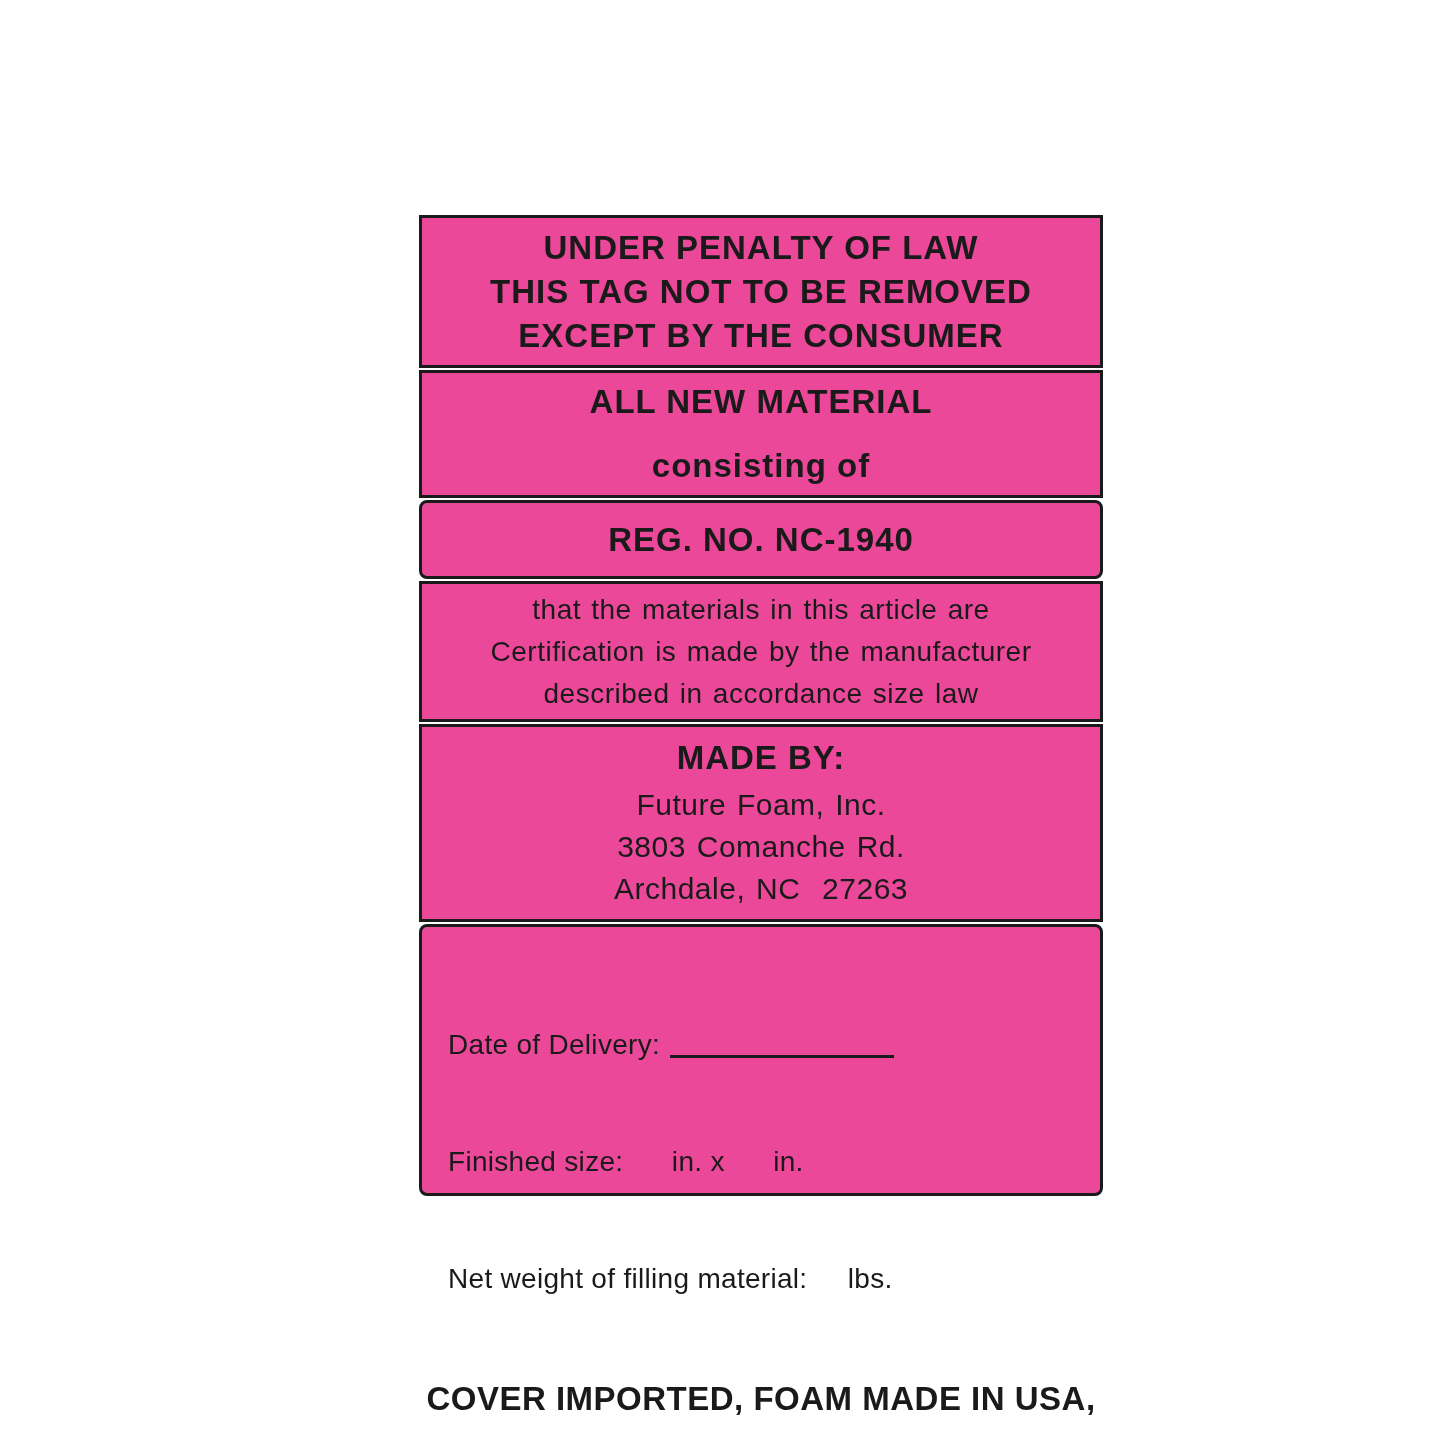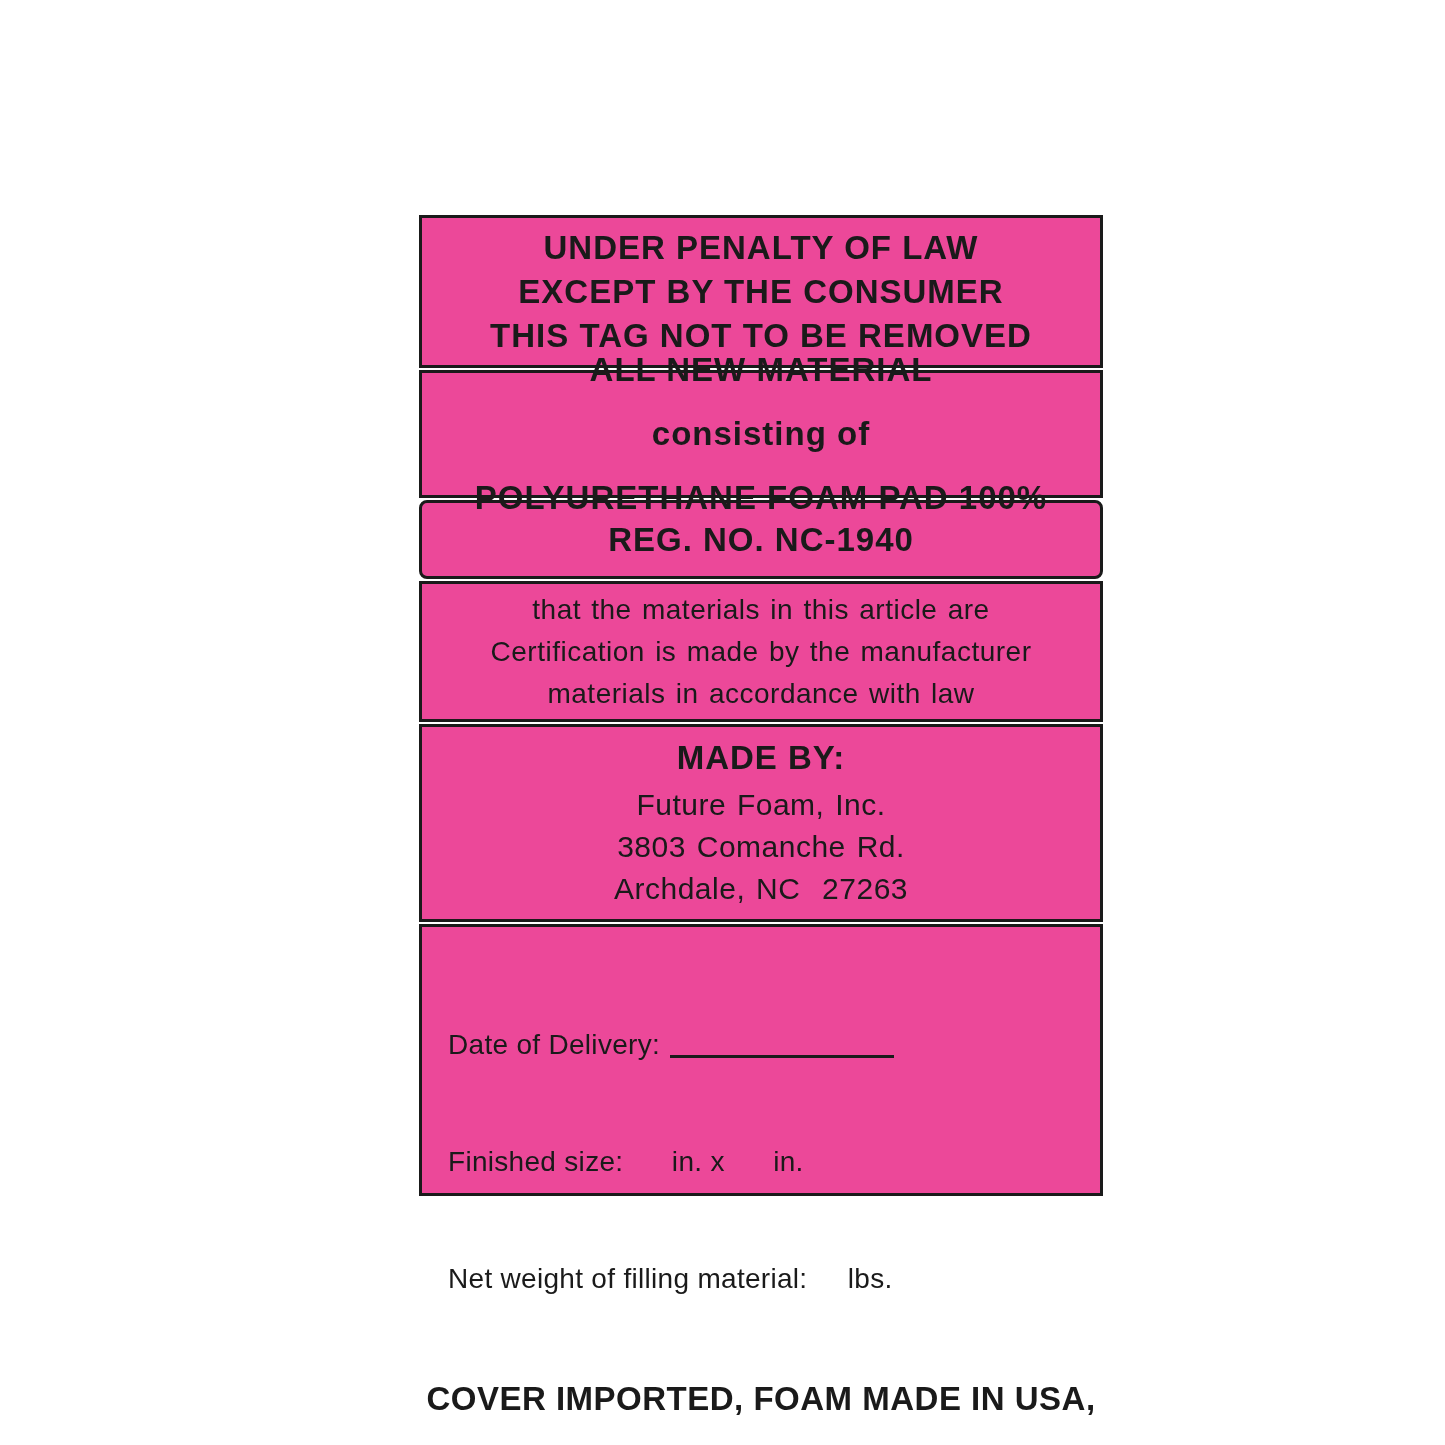--- a/index.html
+++ b/index.html
@@ -32,21 +32,21 @@
     background: #ec4899;
     margin-left: 41px;
   }
   .box + .box { margin-top: 2px; }
 
   .s1 { height: 153px; }
   .s2 { height: 128px; gap: 20px; }
   .s3 { height: 79px; border-radius: 8px;  }
   .s4 { height: 141px; }
   .s5 { height: 198px; }
-  .s6 { height: 272px; justify-content: space-between; text-align: left; padding: 20px 0 14px 0; }
+  .s6 { height: 272px; justify-content: space-between; text-align: left; padding: 20px 0 14px 0; border-radius: 8px; }
 
   .bold-line {
     font-weight: 700;
     font-size: 33px;
     line-height: 44px;
     letter-spacing: 1px;
     white-space: pre;
   }
   .reg-line {
     font-weight: 400;
@@ -83,38 +83,37 @@
   }
 </style>
 </head>
 <body>
 
 <div class="canvas">
   <div class="tag">
 
     <section class="box s1">
       <div class="bold-line">UNDER PENALTY OF LAW</div>
+      <div class="bold-line">THIS TAG NOT TO BE REMOVED</div>
       <div class="bold-line">EXCEPT BY THE CONSUMER</div>
-      <div class="bold-line">THIS TAG NOT TO BE REMOVED</div>
     </section>
 
     <section class="box s2">
       <div class="bold-line">ALL NEW MATERIAL</div>
       <div class="bold-line">consisting of</div>
-      <div class="bold-line">POLYURETHANE FOAM PAD 100%</div>
     </section>
 
     <section class="box s3">
       <div class="bold-line">REG. NO. NC-1940</div>
     </section>
 
     <section class="box s4">
       <div class="reg-line">that the materials in this article are</div>
       <div class="reg-line">Certification is made by the manufacturer</div>
-      <div class="reg-line">materials in accordance with law</div>
+      <div class="reg-line">described in accordance size law</div>
     </section>
 
     <section class="box s5">
       <div class="bold-line">MADE BY:</div>
       <div class="reg-line">Future Foam, Inc.</div>
       <div class="reg-line">3803 Comanche Rd.</div>
       <div class="reg-line">Archdale, NC  27263</div>
     </section>
 
     <section class="box s6">

